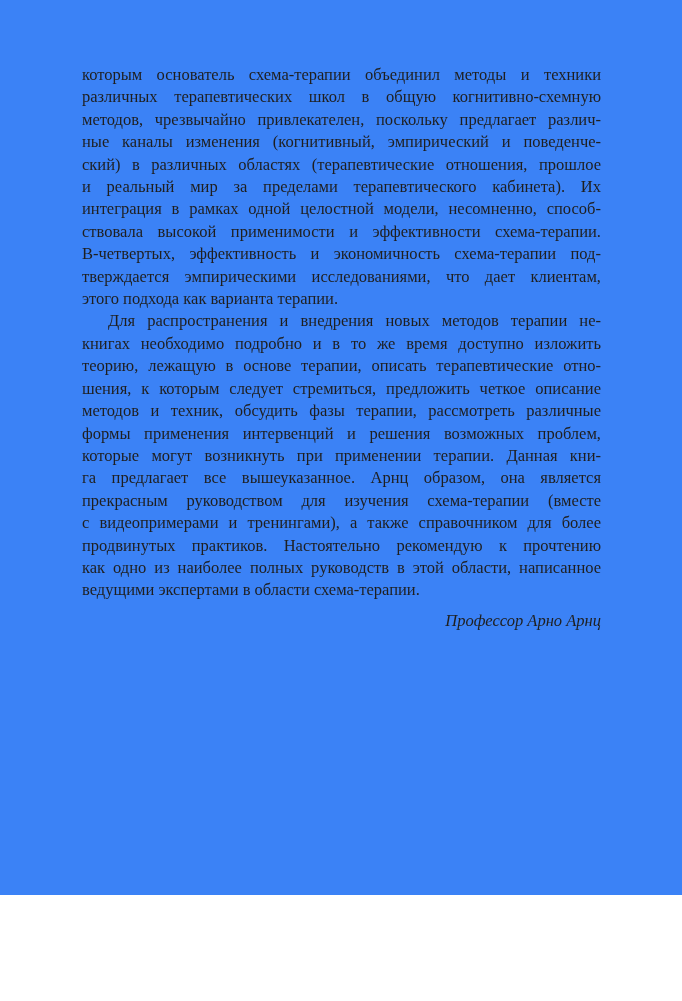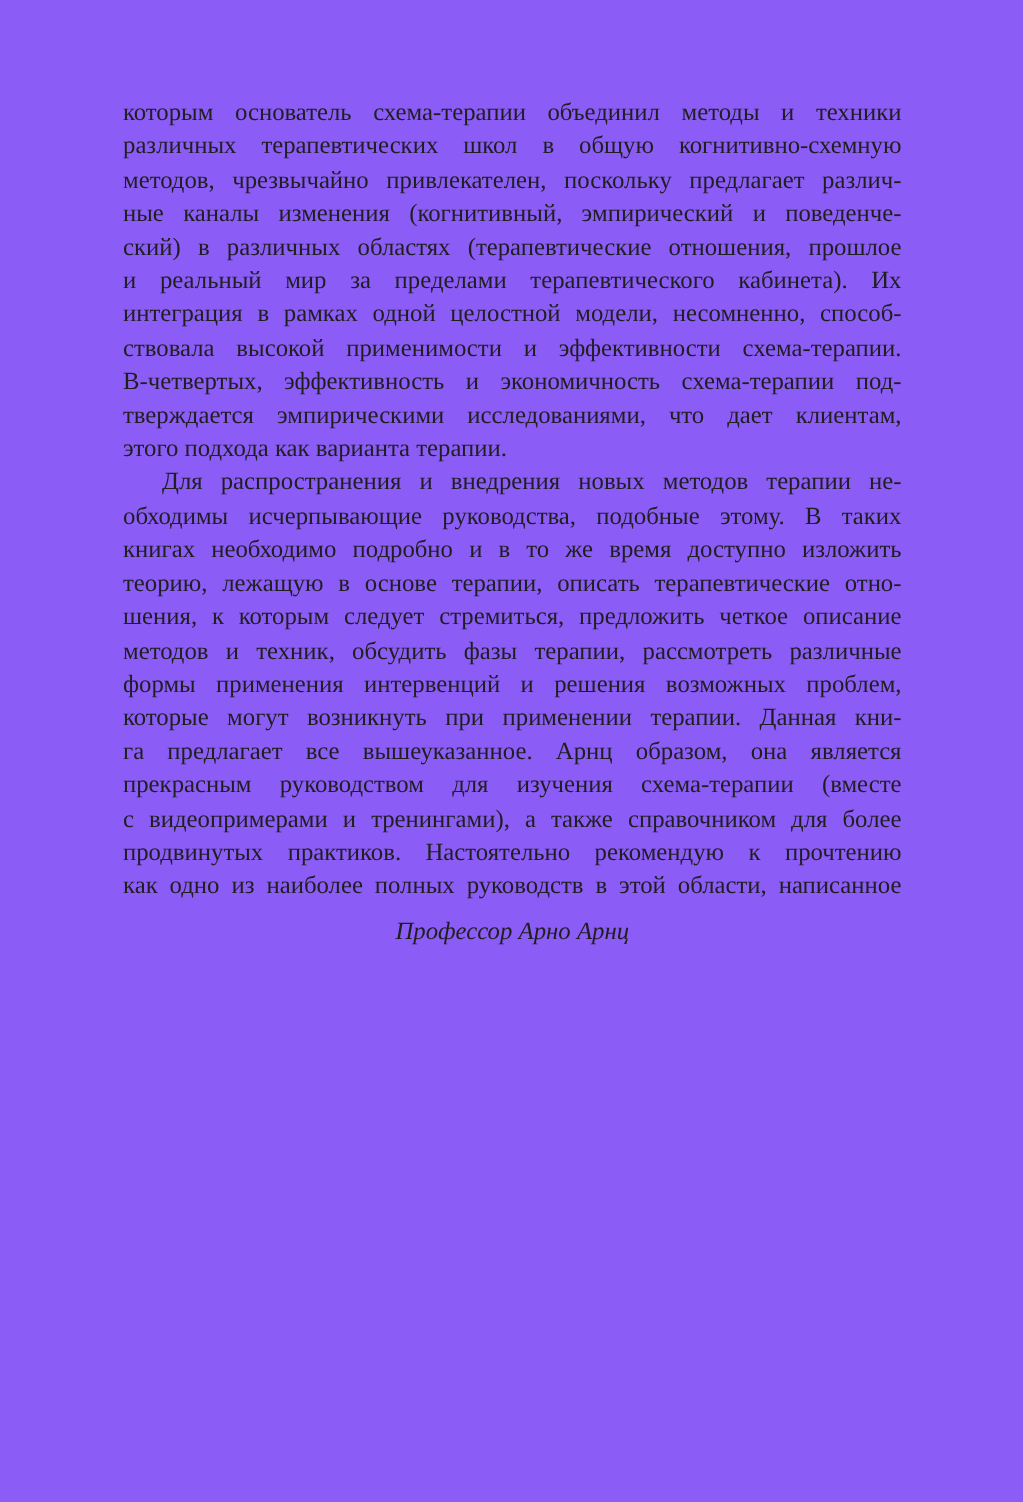--- a/index.html
+++ b/index.html
@@ -3,22 +3,22 @@
 <meta charset="utf-8">
 <style>
   html, body {
     margin: 0;
     padding: 0;
     background: #ffffff;
   }
   .page {
     position: relative;
     width: 682px;
-    height: 1001px;
-    background: #8b5cf6;
+    height: 895px;
+    background: #3b82f6;
     overflow: hidden;
   }
   .text-block {
     position: absolute;
     left: 82px;
     top: 64px;
     width: 519px;
     font-family: "Liberation Serif", "DejaVu Serif", serif;
     font-size: 16.5px;
     line-height: 22.4px;
@@ -33,21 +33,21 @@
     text-align-last: justify;
   }
   .line.para-last {
     text-align-last: left;
   }
   .para.indented .line:first-child {
     text-indent: 26px;
   }
   .attribution {
     margin: 8px 0 0 0;
-    text-align: center;
+    text-align: right;
     font-style: italic;
     color: #1f1f1f;
   }
 </style>
 </head>
 <body>
 
 <div class="page">
   <div class="text-block">
     <div class="para">
@@ -58,28 +58,28 @@
         <div class="line">ский) в различных областях (терапевтические отношения, прошлое</div>
         <div class="line">и реальный мир за пределами терапевтического кабинета). Их</div>
         <div class="line">интеграция в рамках одной целостной модели, несомненно, способ-</div>
         <div class="line">ствовала высокой применимости и эффективности схема-терапии.</div>
         <div class="line">В-четвертых, эффективность и экономичность схема-терапии под-</div>
         <div class="line">тверждается эмпирическими исследованиями, что дает клиентам,</div>
         <div class="line para-last">этого подхода как варианта терапии.</div>
       </div>
     <div class="para indented">
         <div class="line">Для распространения и внедрения новых методов терапии не-</div>
-        <div class="line">обходимы исчерпывающие руководства, подобные этому. В таких</div>
         <div class="line">книгах необходимо подробно и в то же время доступно изложить</div>
         <div class="line">теорию, лежащую в основе терапии, описать терапевтические отно-</div>
         <div class="line">шения, к которым следует стремиться, предложить четкое описание</div>
         <div class="line">методов и техник, обсудить фазы терапии, рассмотреть различные</div>
         <div class="line">формы применения интервенций и решения возможных проблем,</div>
         <div class="line">которые могут возникнуть при применении терапии. Данная кни-</div>
         <div class="line">га предлагает все вышеуказанное. Арнц образом, она является</div>
         <div class="line">прекрасным руководством для изучения схема-терапии (вместе</div>
         <div class="line">с видеопримерами и тренингами), а также справочником для более</div>
         <div class="line">продвинутых практиков. Настоятельно рекомендую к прочтению</div>
         <div class="line">как одно из наиболее полных руководств в этой области, написанное</div>
+        <div class="line para-last">ведущими экспертами в области схема-терапии.</div>
       </div>
     <p class="attribution">Профессор Арно Арнц</p>
   </div>
 </div>
 
 </body></html>

